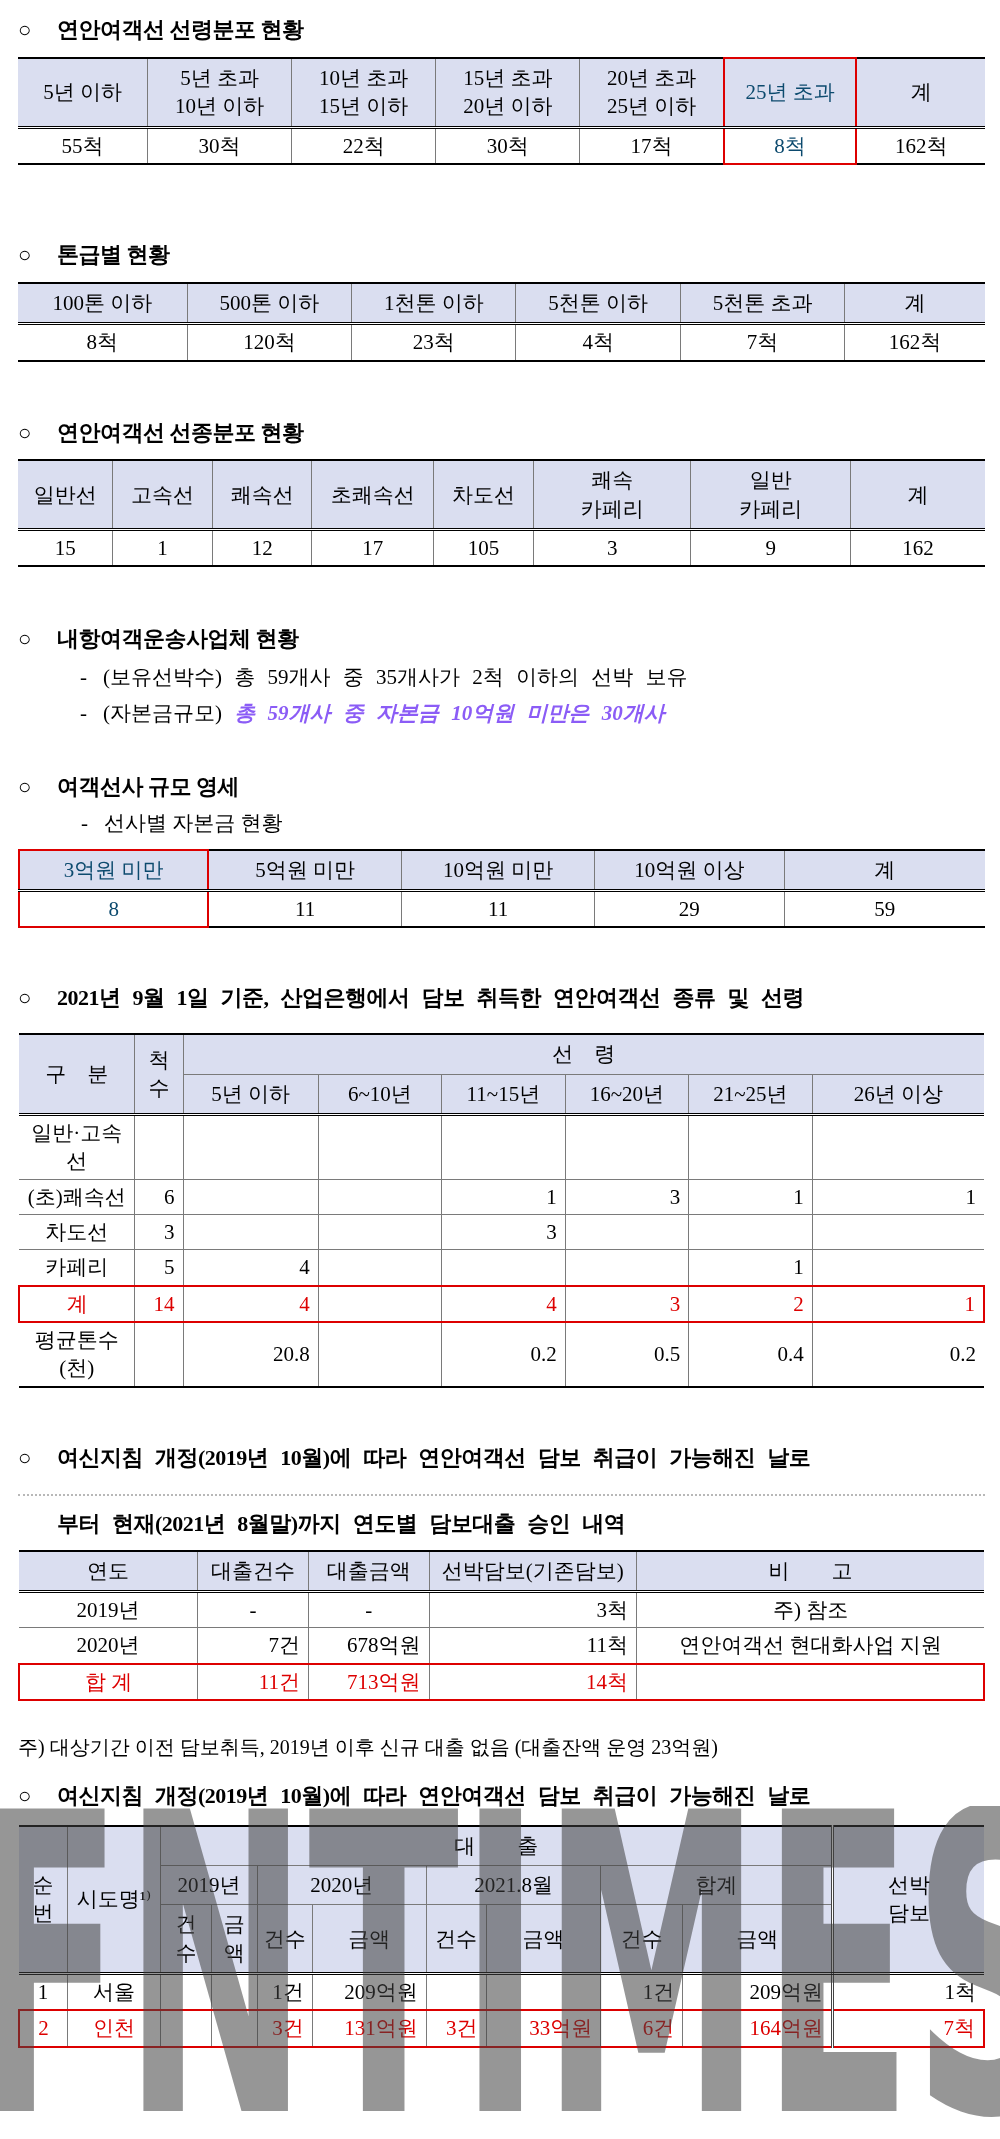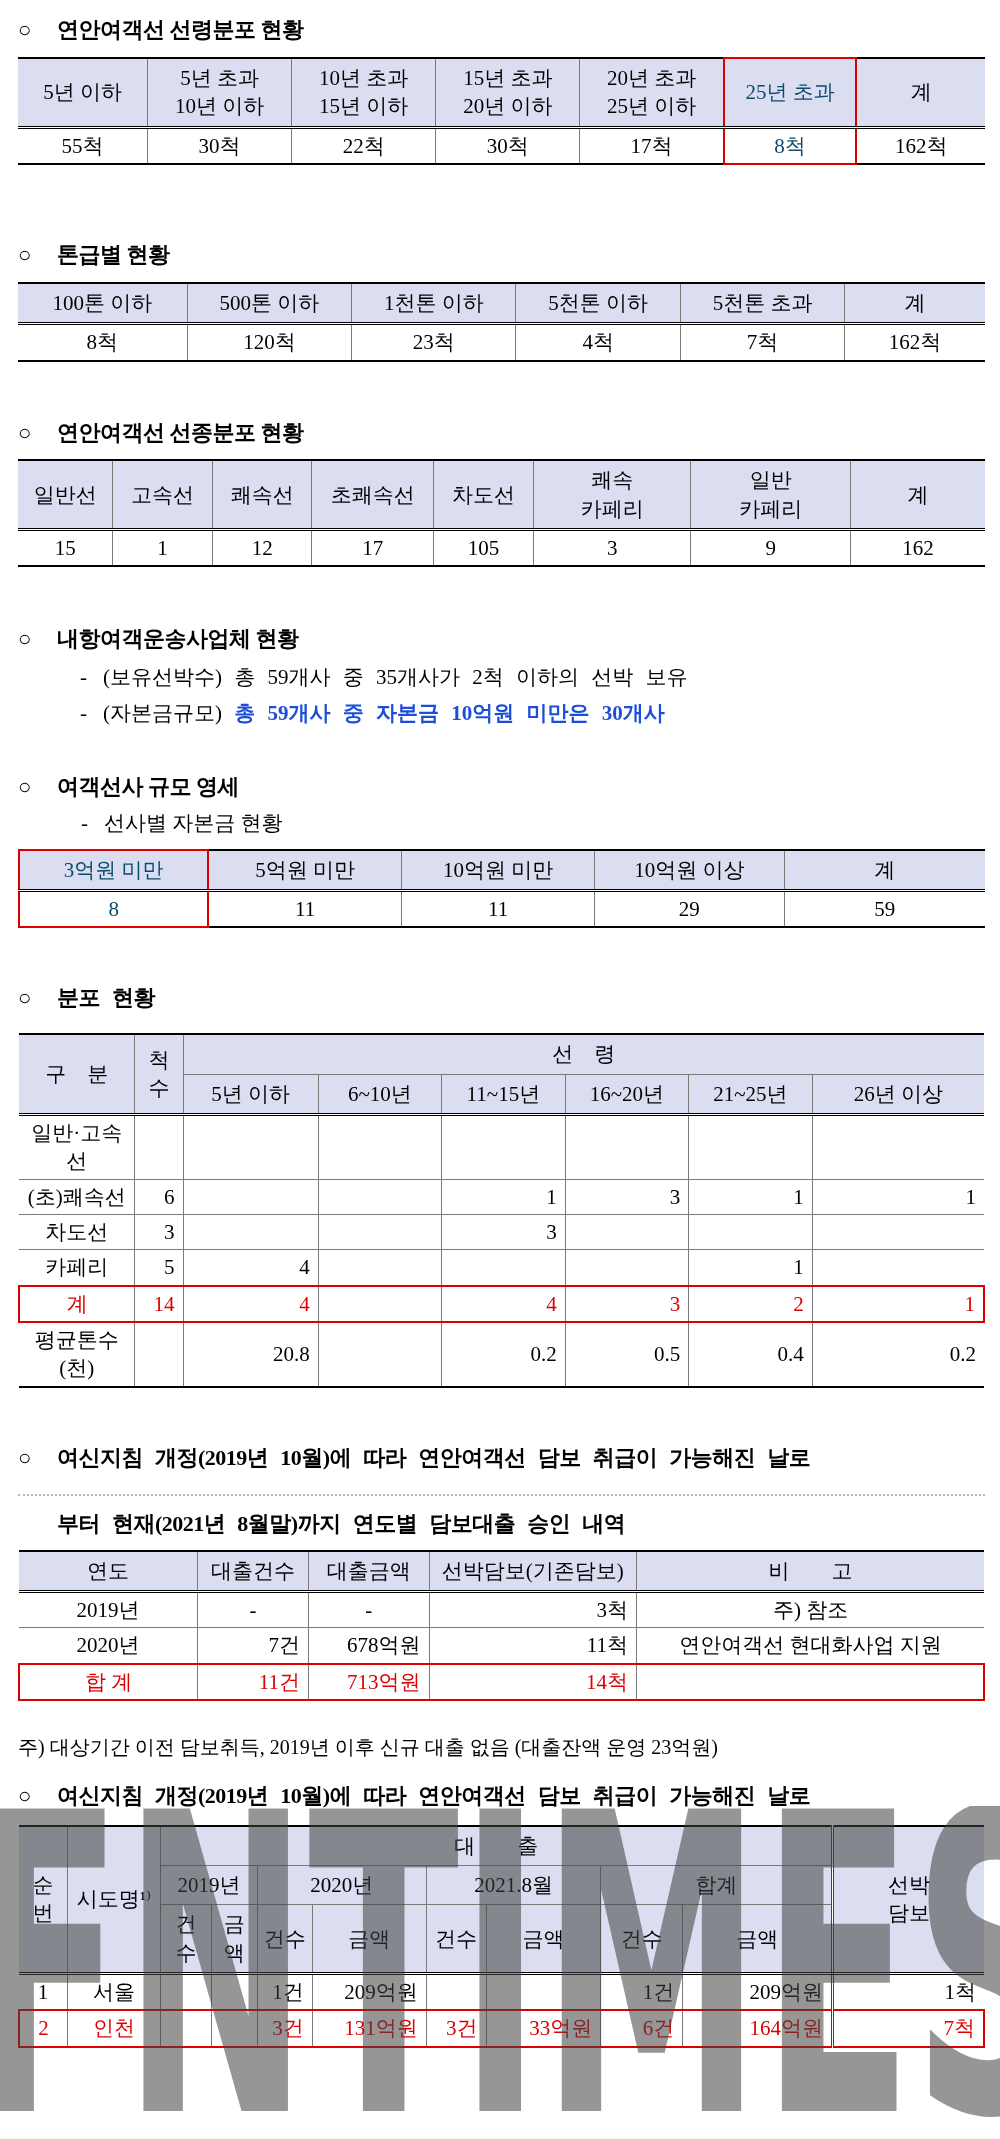--- a/index.html
+++ b/index.html
@@ -9,21 +9,21 @@
 
   
   .sec { position:relative; padding-left:39px; font-size:22px; font-weight:bold;
          line-height:1.45; letter-spacing:-0.5px; }
   .sec .mk { position:absolute; left:0; top:0; font-weight:normal; }
   .wide { word-spacing:7px; }
   .cont {  }
   .sub  { position:relative; padding-left:85px; font-size:21px; line-height:1.5; }
   .sub .mk { position:absolute; left:62px; top:0; }
   .note { font-size:20px; line-height:1.45; }
-  .red-text { color:#1d4ed8; font-weight:bold; }
+  .red-text { color:#8b5cf6; font-weight:bold;font-style:italic; }
 
   
   table.doc { width:100%; border-collapse:collapse; table-layout:fixed;
               border-top:2.5px solid #000; border-bottom:2.5px solid #000; }
   .doc th, .doc td { border:1px solid #7a7a7a; padding:3px 8px; text-align:center;
                      font-size:21px; font-weight:normal; line-height:1.35; overflow:hidden; }
   .doc th { background:#dadef0; white-space:pre-line; padding:5px 4px; }
   .doc thead tr:last-child th, .doc th.hbb { border-bottom:3px double #000; }
   .doc th:first-child, .doc td:first-child { border-left:none; }
   .doc th:last-child,  .doc td:last-child  { border-right:none; }
@@ -213,23 +213,21 @@
           <td>11</td>
           <td>11</td>
           <td>29</td>
           <td>59</td>
         </tr>
       </tbody>
     </table>
 
   <div class="sec wide" style="margin-top:54px">
     <span class="mk">○</span>
-  </div>
-  <div class="sec cont wide">
-    <span>분포 현황</span>
+    <span>2021년 9월 1일 기준, 산업은행에서 담보 취득한 연안여객선 종류 및 선령</span>
   </div>
   <table class="doc" style="margin-top:19px">
       <colgroup>
         <col style="width: 12%;">
         <col style="width: 5%;">
         <col style="width: 14%;">
         <col style="width: 12.8%;">
         <col style="width: 12.8%;">
         <col style="width: 12.8%;">
         <col style="width: 12.8%;">

